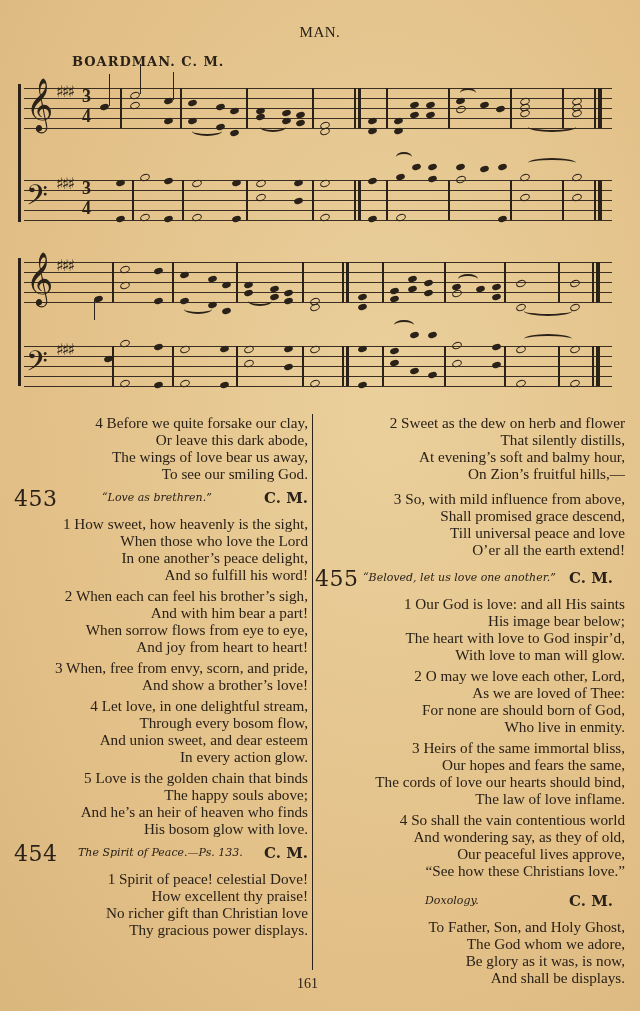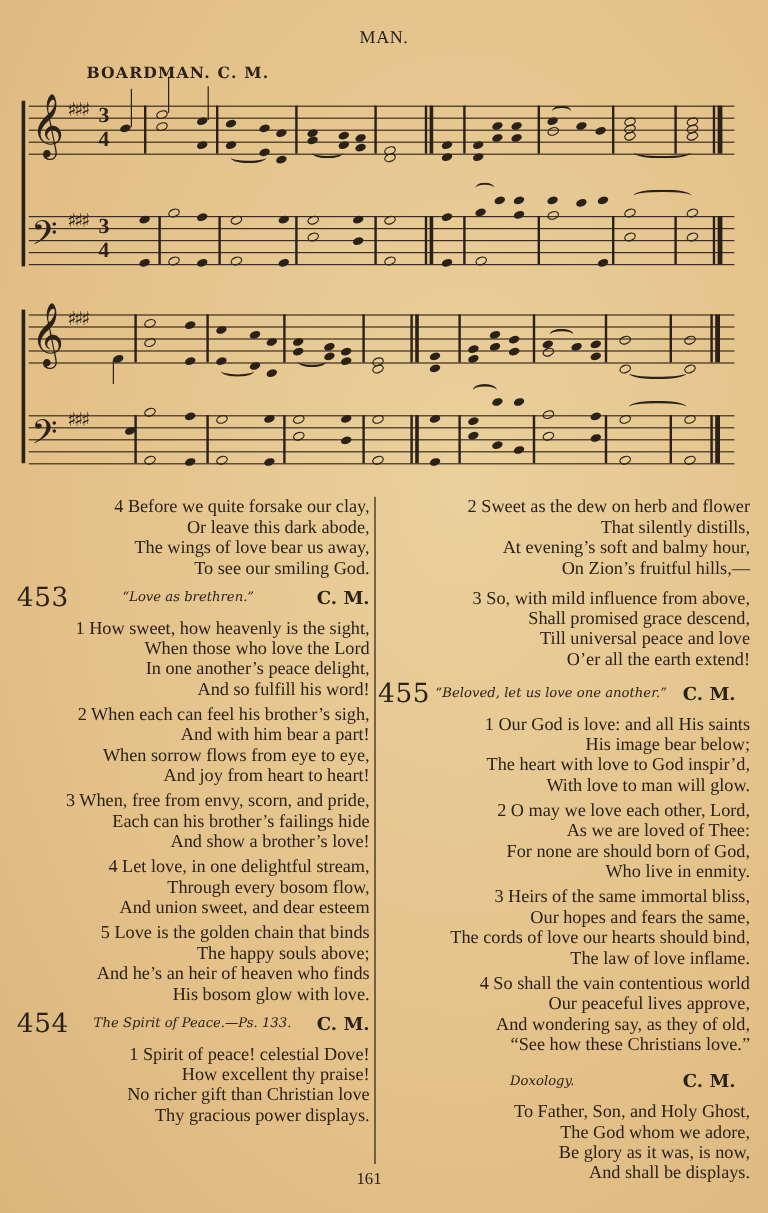--- a/index.html
+++ b/index.html
@@ -321,27 +321,27 @@
     <span class="ln">And so fulfill his word!</span>
   </div>
   <div class="verse">
     <span class="ln">2 When each can feel his brother’s sigh,</span>
     <span class="ln">And with him bear a part!</span>
     <span class="ln">When sorrow flows from eye to eye,</span>
     <span class="ln">And joy from heart to heart!</span>
   </div>
   <div class="verse">
     <span class="ln">3 When, free from envy, scorn, and pride,</span>
-    <span class="ln">Each can his brother’s failings hide</span>
     <span class="ln">And show a brother’s love!</span>
   </div>
   <div class="verse">
     <span class="ln">4 Let love, in one delightful stream,</span>
     <span class="ln">Through every bosom flow,</span>
     <span class="ln">And union sweet, and dear esteem</span>
+    <span class="ln">In every action glow.</span>
   </div>
   <div class="verse">
     <span class="ln">5 Love is the golden chain that binds</span>
     <span class="ln">The happy souls above;</span>
     <span class="ln">And he’s an heir of heaven who finds</span>
     <span class="ln">His bosom glow with love.</span>
   </div>
 
   <div class="hymn-head">
     <span class="hymn-num">454</span>
@@ -388,22 +388,22 @@
     <span class="ln">Who live in enmity.</span>
   </div>
   <div class="verse">
     <span class="ln">3 Heirs of the same immortal bliss,</span>
     <span class="ln">Our hopes and fears the same,</span>
     <span class="ln">The cords of love our hearts should bind,</span>
     <span class="ln">The law of love inflame.</span>
   </div>
   <div class="verse">
     <span class="ln">4 So shall the vain contentious world</span>
+    <span class="ln">And wondering say, as they of old,</span>
     <span class="ln">Our peaceful lives approve,</span>
-    <span class="ln">And wondering say, as they of old,</span>
     <span class="ln">“See how these Christians love.”</span>
   </div>
 
   <div class="hymn-head" style="margin-top:12px">
     <span class="hymn-title" style="left:110px">Doxology.</span>
     <span class="hymn-meter" style="right:12px">C. M.</span>
   </div>
   <div class="verse">
     <span class="ln">To Father, Son, and Holy Ghost,</span>
     <span class="ln">The God whom we adore,</span>

